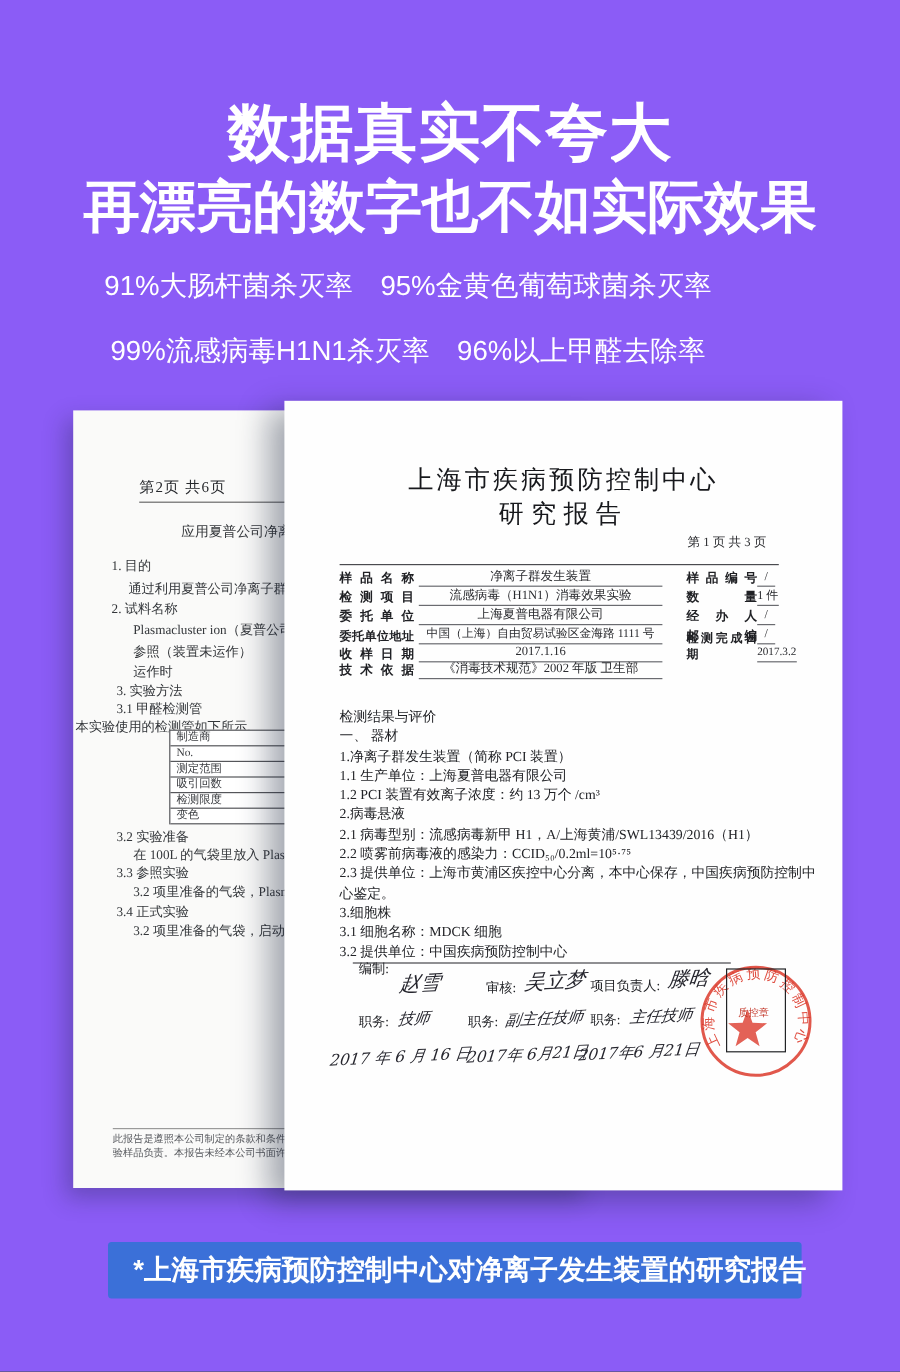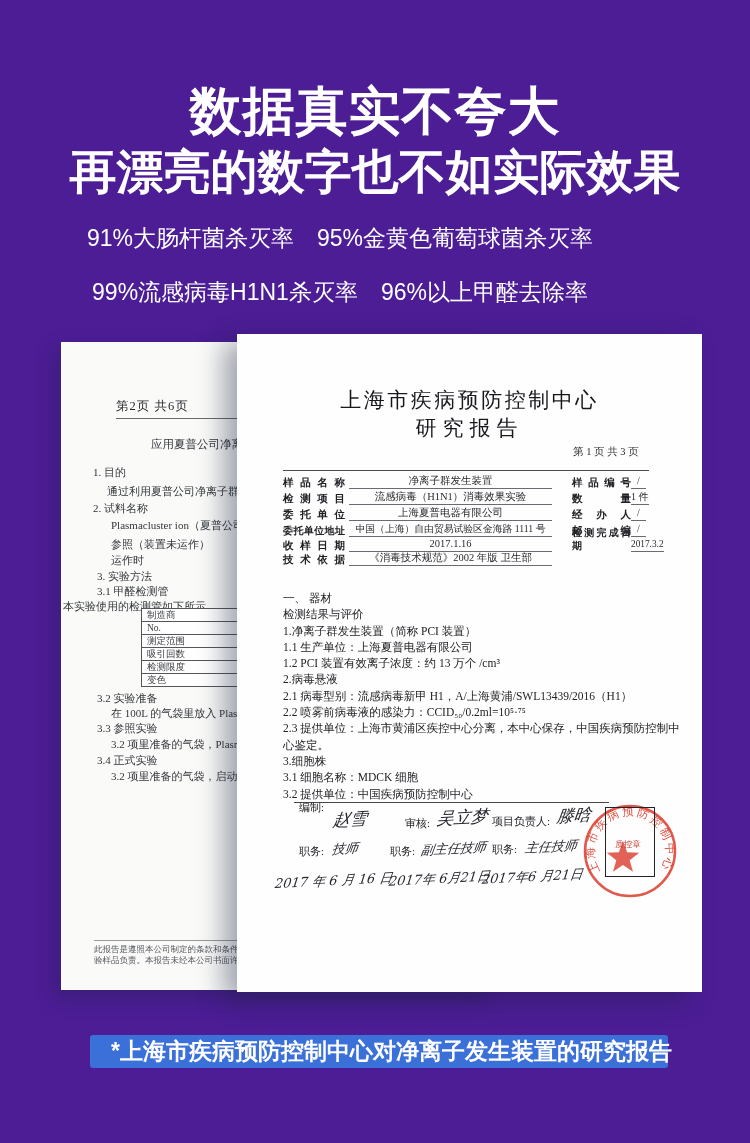--- a/index.html
+++ b/index.html
@@ -1,19 +1,19 @@
 <!DOCTYPE html>
 <html><head>
 <meta charset="utf-8">
 <style>
   * { margin:0; padding:0; box-sizing:border-box; }
   html,body { background:#4a5568; }
   .page {
     position:relative; width:750px; height:1143px; margin:0 auto;
-    background:#4c1d95; overflow:hidden;
+    background:#8b5cf6; overflow:hidden;
     font-family:"Liberation Sans","DejaVu Sans",sans-serif;
   }
   
   .headline { position:absolute; left:0; width:750px; text-align:center;
     color:#ffffff; font-weight:bold; white-space:nowrap; }
   .headline.l1 { top:83px; font-size:52px; line-height:56px; letter-spacing:1px; }
   .headline.l2 { top:144px; font-size:47px; line-height:56px; }
   .stats { position:absolute; left:0; width:680px; text-align:center;
     color:#ffffff; font-size:23px; line-height:30px; white-space:nowrap; }
   .stats.s1 { top:223px; }
@@ -63,21 +63,21 @@
   .hand { position:absolute; font-family:"DejaVu Serif","Liberation Serif",serif;
     font-style:italic; color:#26262e; white-space:nowrap;
     transform:rotate(-3deg) skewX(-10deg); }
   .hand.nm { font-size:17px; }
   .hand.dt { font-size:13px; }
   .seal-svg { position:absolute; left:339px; top:467px; }
   .qc-box { position:absolute; left:368px; top:473px; width:50px; height:70px;
     border:1.5px solid #222326; background:transparent; }
 
   
-  .caption { position:absolute; left:90px; top:1035px; width:578px; height:33px;
+  .caption { position:absolute; left:90px; top:1035px; width:578px; height:47px;
     background:#3b70d8; border-radius:3px; display:flex; align-items:center;
     justify-content:center;padding-left:25px; }
   .caption span { color:#ffffff; font-size:23px; font-weight:bold; white-space:nowrap; }
 </style>
 </head>
 <body>
 
 <div class="page">
 
   <div class="headline l1">数据真实不夸大</div>
@@ -153,22 +153,22 @@
       <span class="fv">2017.1.16</span>
       <span class="fl2" style="text-align-last:auto;font-size:10px">检测完成日期</span>
       <span class="fv2" style="font-size:9.3px">2017.3.2</span>
     </div>
     <div class="fr" style="top:216px">
       <span class="fl">技 术 依 据</span>
       <span class="fv">《消毒技术规范》2002 年版 卫生部</span>
     </div>
 
     <div class="rd-body">
+      <div>检测结果与评价</div>
       <div>一、 器材</div>
-      <div>检测结果与评价</div>
       <div>1.净离子群发生装置（简称 PCI 装置）</div>
       <div>1.1 生产单位：上海夏普电器有限公司</div>
       <div>1.2 PCI 装置有效离子浓度：约 13 万个 /cm³</div>
       <div>2.病毒悬液</div>
       <div>2.1 病毒型别：流感病毒新甲 H1，A/上海黄浦/SWL13439/2016（H1）</div>
       <div>2.2 喷雾前病毒液的感染力：CCID₅₀/0.2ml=10⁵·⁷⁵</div>
       <div>2.3 提供单位：上海市黄浦区疾控中心分离，本中心保存，中国疾病预防控制中</div>
       <div>心鉴定。</div>
       <div>3.细胞株</div>
       <div>3.1 细胞名称：MDCK 细胞</div>

